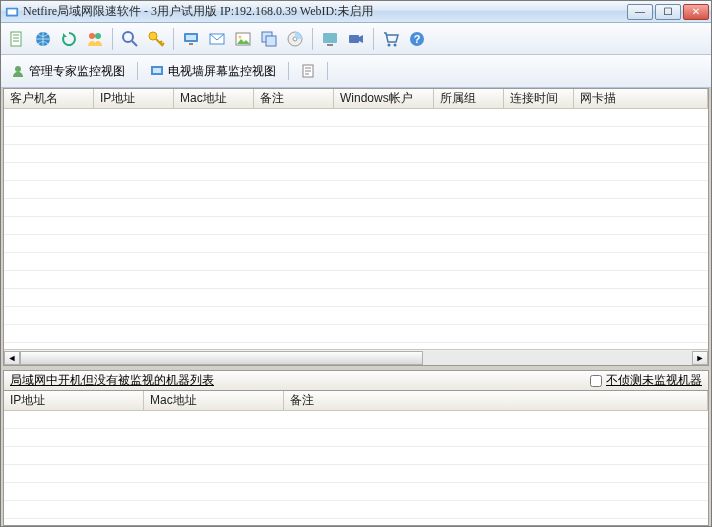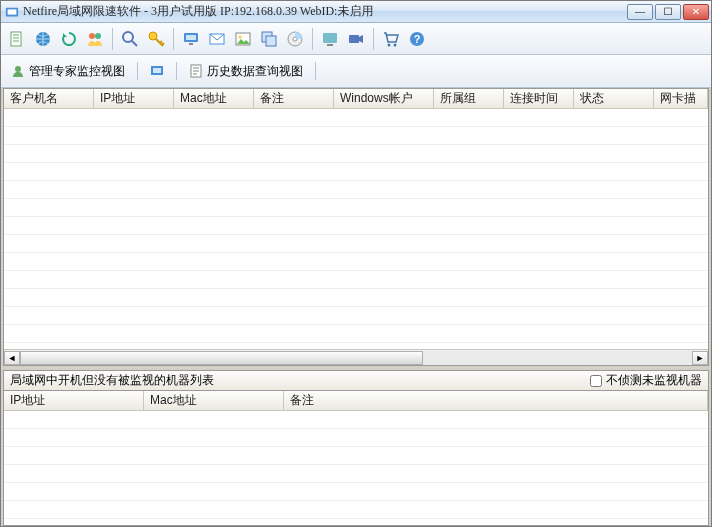--- a/index.html
+++ b/index.html
@@ -81,21 +81,21 @@
 .hscroll {
   height: 16px; background: #f0f0f0; border-top: 1px solid #c9c6bc;
   display: flex; align-items: center;
 }
 .hscroll .arrow { width: 16px; height: 14px; border: 1px solid #b0b0b0; background: linear-gradient(#fdfdfd,#e4e4e4); display:flex;align-items:center;justify-content:center; font-size:9px; cursor: pointer;}
 .hscroll .track { flex: 1; height: 14px; background: #eaeaea; position: relative; }
 .hscroll .thumb { position: absolute; left: 0; top: 0; height: 100%; width: 60%; background: linear-gradient(#fdfdfd,#d9d9d9); border: 1px solid #b0b0b0; cursor: pointer;}
 .bottom-title {
   height: 20px; display: flex; align-items: center; padding: 8px 6px;
   background: linear-gradient(#fdfdfd,#ece9e0);
-  border: 1px solid #9a9a9a; border-bottom: none; margin: 0 2px; justify-content: space-between;
+  border: 1px solid #9a9a9a; border-bottom: none; margin: 0 2px; justify-content: space-between; text-decoration: underline;
 }
 .chk { display: flex; align-items: center; gap: 4px; margin-left: 15px; }
 .chk input { width: 12px; height: 12px; }
 svg { display: block; }
 </style>
 </head>
 <body>
 
 <div class="titlebar">
   <span class="titlebar-icon">
@@ -225,47 +225,46 @@
     <span>管理专家监控视图</span>
   </div>
   <div class="vsep"></div>
   <div class="vtab">
     <span>
         <svg width="14" height="14" viewBox="0 0 14 14">
           <rect x="1" y="2" width="12" height="9" fill="#4a90d9"></rect>
           <rect x="3" y="4" width="8" height="5" fill="#cfe6fa"></rect>
         </svg>
       </span>
+    <span>电视墙屏幕监控视图</span>
   </div>
   <div class="vsep"></div>
   <div class="vtab">
     <span>
         <svg width="14" height="14" viewBox="0 0 14 14">
           <rect x="2" y="1" width="10" height="12" fill="#fff" stroke="#888"></rect>
           <path d="M4 4h6M4 7h6M4 10h4" stroke="#888"></path>
         </svg>
       </span>
-    <span>历史数据查询视图</span>
   </div>
   <div class="vsep"></div>
 </div>
 
 <div class="content">
 
   <div class="pane-top">
     <div class="grid-wrap">
       <div class="grid-header">
         <div class="gh-cell" style="width:90px">客户机名</div>
         <div class="gh-cell" style="width:80px">IP地址</div>
         <div class="gh-cell" style="width:80px">Mac地址</div>
         <div class="gh-cell" style="width:80px">备注</div>
         <div class="gh-cell" style="width:100px">Windows帐户</div>
         <div class="gh-cell" style="width:70px">所属组</div>
         <div class="gh-cell" style="width:70px">连接时间</div>
-        <div class="gh-cell" style="width:80px">状态</div>
         <div class="gh-cell" style="flex:1">网卡描</div>
       </div>
       <div class="grid-body"></div>
       <div class="hscroll">
         <div class="arrow">◄</div>
         <div class="track">
             <div class="thumb"></div>
           </div>
         <div class="arrow">►</div>
       </div>

